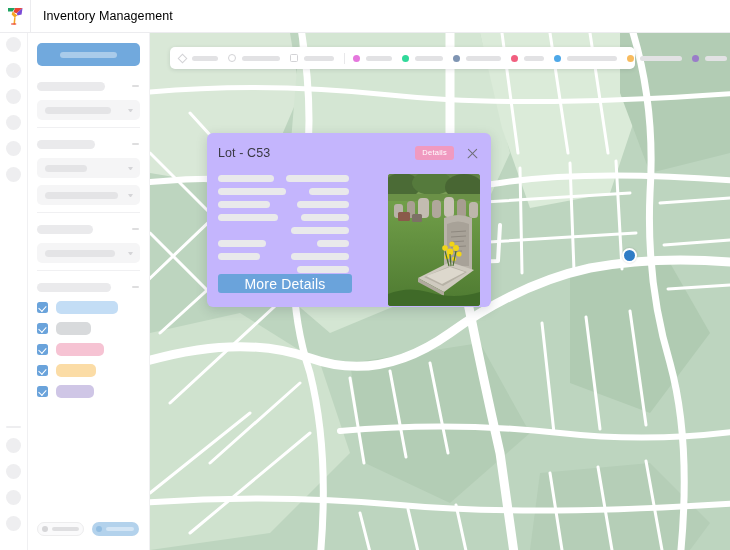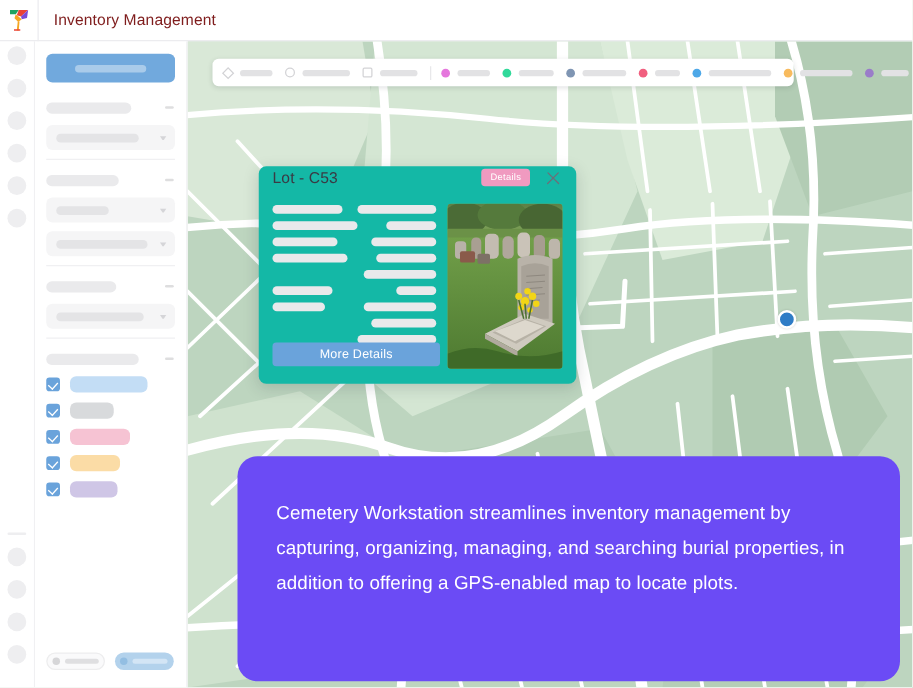--- a/index.html
+++ b/index.html
@@ -31,21 +31,21 @@
     width: 30px; height: 33px;
     display: flex; align-items: center; justify-content: center;
     flex: 0 0 30px;
   }
   .logo-mark { width: 17px; height: 18px; display: block; }
   .header-divider {
     width: 1px; height: 33px; background: #ececef; flex: 0 0 1px;
   }
   .header-title {
     font-size: 12.5px;
-    color: #7f1d1d;
+    color: #000000;
     letter-spacing: .1px;
     padding-left: 12px;
     white-space: nowrap;
   }
 
   
   .rail {
     position: absolute; top: 33px; left: 0;
     width: 27px; height: 517px;
     background: #ffffff;
@@ -189,25 +189,25 @@
   .sh-square {
     width: 7.5px; height: 7.5px; border: 1.2px solid #d3d3d6;
     border-radius: 1.5px; flex: 0 0 7.5px;
   }
   .tb-sep { width: 1px; height: 11px; background: #e8e8ea; margin: 0 8px 0 0; flex: 0 0 1px; }
   .tb-dot { width: 7px; height: 7px; border-radius: 50%; flex: 0 0 7px; }
 
   
   .popup {
     position: absolute; left: 207px; top: 133px;
-    width: 254px; height: 174px;
-    background: #14b8a6; border-radius: 6px;
+    width: 284px; height: 174px;
+    background: #c4b5fd; border-radius: 6px;
     box-shadow: 0 3px 12px rgba(30,40,50,.17);
     z-index: 30;
-    padding: 0 11px 0 11px;
+    padding: 11px 11px 0 11px;
   }
   .popup-head {
     display: flex; align-items: center; height: 18px; margin-bottom: 12px;
   }
   .popup-title {
     font-size: 12.5px; color: #3a3a44; white-space: nowrap; letter-spacing: .1px;
   }
   .badge {
     margin-left: auto;
     background: #f09ac0; color: #ffffff;
@@ -234,21 +234,21 @@
   .popup-photo {
     width: 92px; height: 132px; border-radius: 3px;
     overflow: hidden; flex: 0 0 92px; margin-left: auto;
     background: #6f9b4e;
   }
   .popup-photo svg { display: block; width: 92px; height: 132px; }
   .more-btn {
     position: absolute; left: 11px; bottom: 14px;
     width: 134px; height: 19px; border-radius: 3px;
     background: #6aa3db; border: none;
-    color: #ffffff; font-size: 10px; letter-spacing: .2px;
+    color: #ffffff; font-size: 14px; letter-spacing: .2px;
     font-family: "Liberation Sans", sans-serif;
     display: flex; align-items: center; justify-content: center; text-align: center;
   }
 
   
   .banner {
     position: absolute; left: 190px; top: 365px;
     width: 530px; height: 180px;
     background: #6b4bf5; border-radius: 16px;
     z-index: 32;
@@ -565,17 +565,14 @@
           </g>
 
           <path d="M0 120 q20 -8 40 -2 q26 8 52 0 L92 132 L0 132 Z" fill="#3f6a28"></path>
         </svg>
       </div>
     </div>
 
     <button class="more-btn">More Details</button>
   </div>
 
-  <div class="banner">
-    <p>Cemetery Workstation streamlines inventory management by capturing, organizing, managing, and searching burial properties, in addition to offering a GPS-enabled map to locate plots.</p>
-  </div>
 
 </div>
 
 </body></html>

